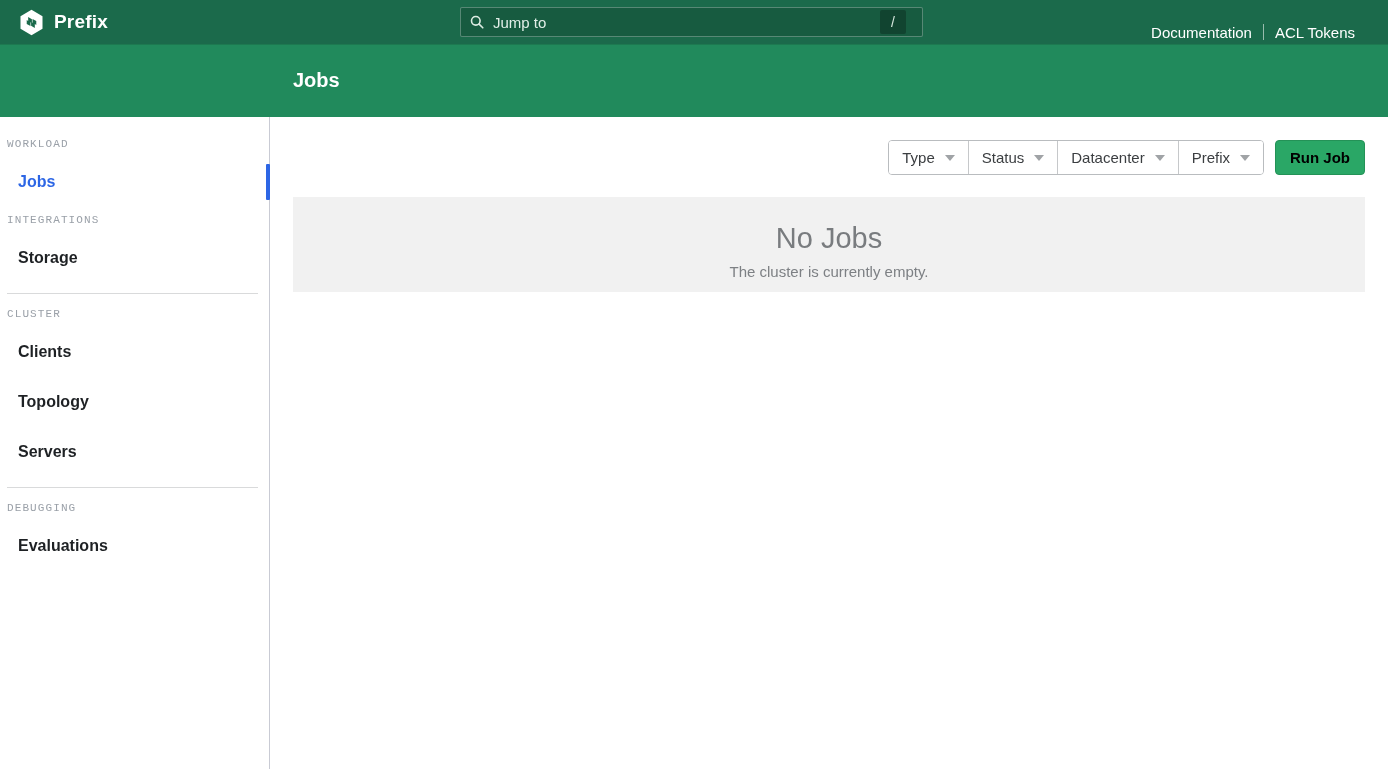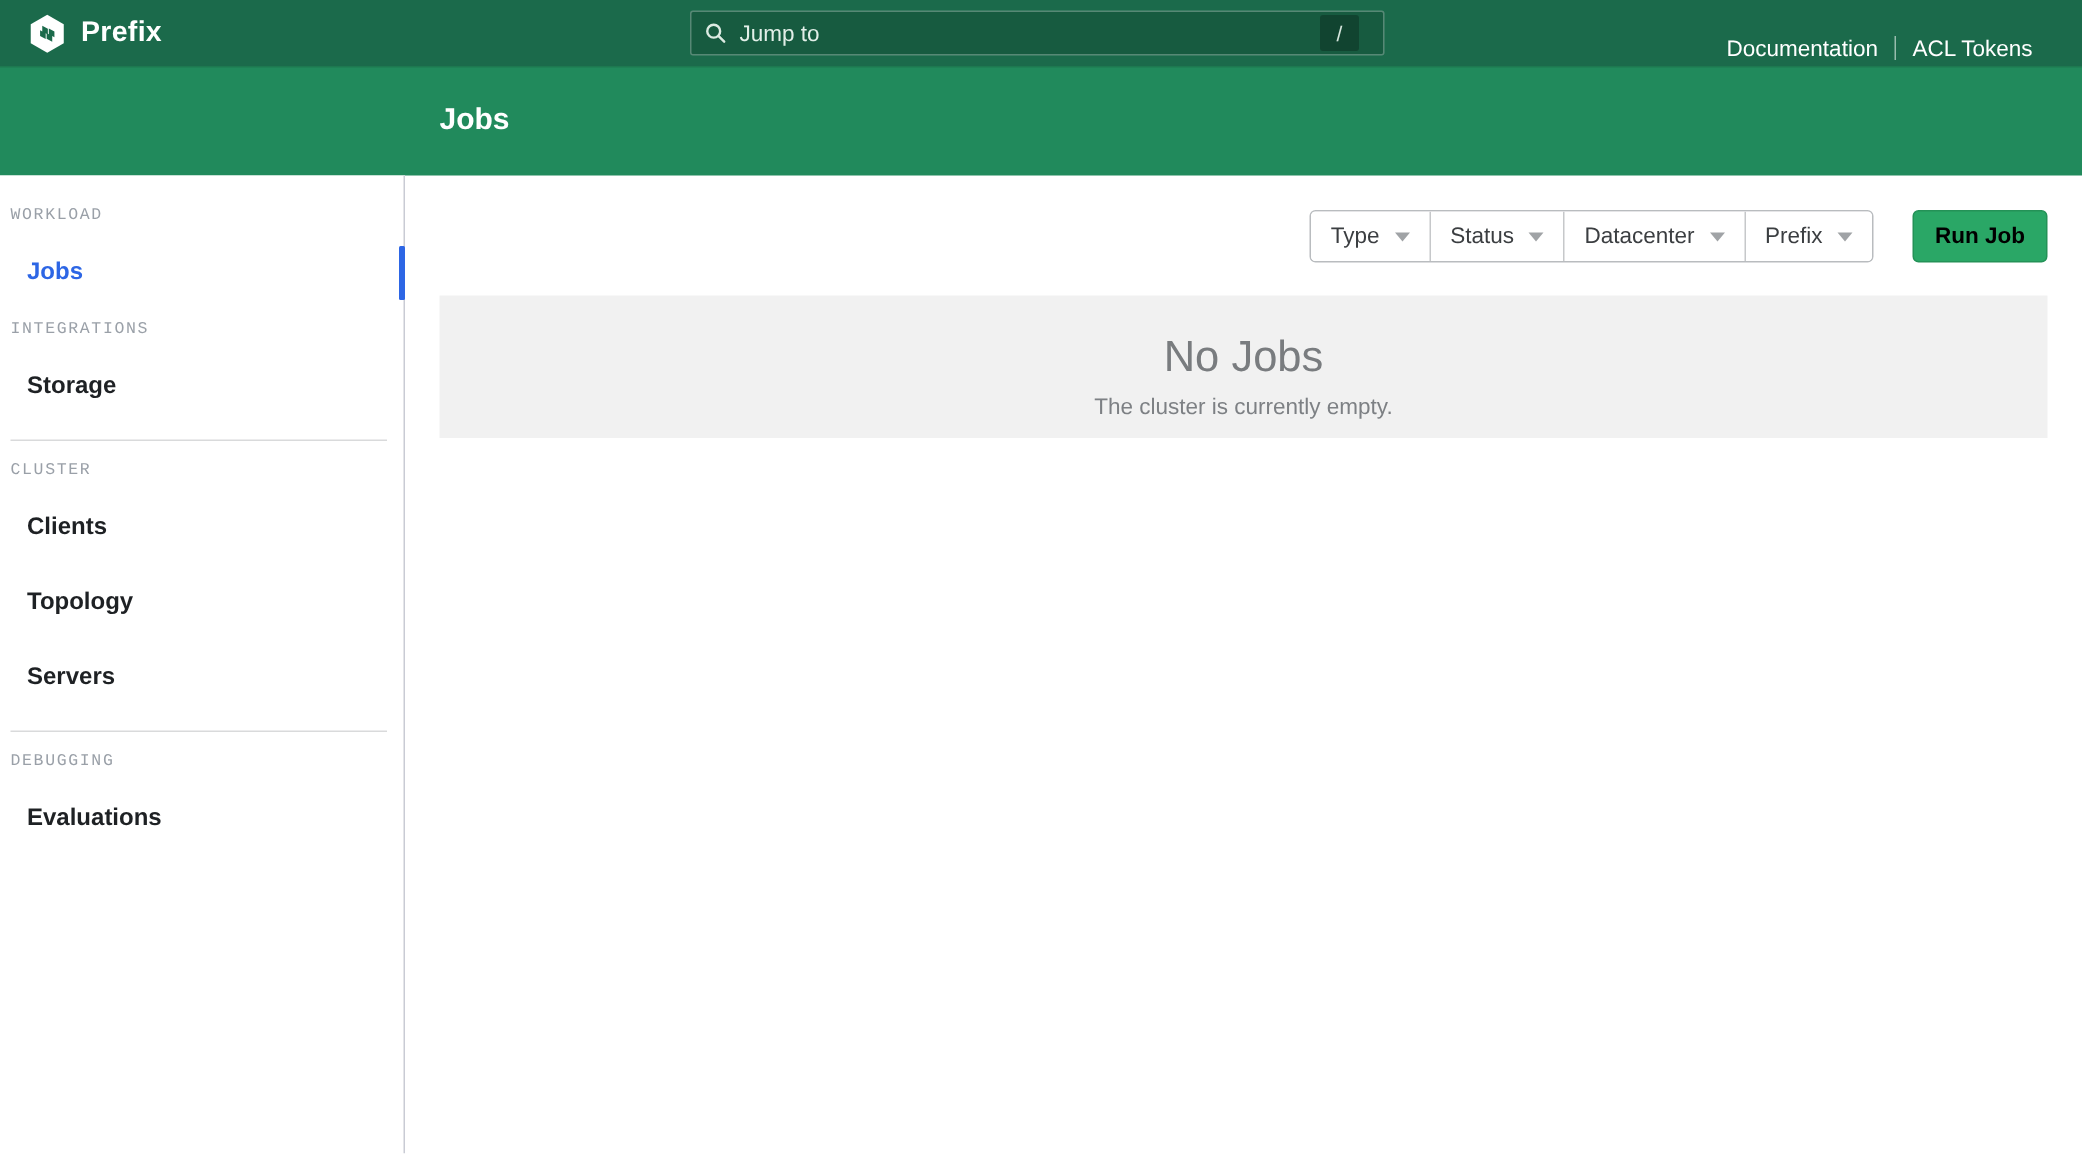--- a/index.html
+++ b/index.html
@@ -89,21 +89,21 @@
     position: absolute; right: -1px; top: 0; bottom: 0;
     width: 4px; background: #2d66e5; border-radius: 1px;
   }
   .divider {
     border: none; border-top: 1px solid #d9dadb;
     margin: 17px 11px 0 7px;
   }
 
   
   .content { flex: 1; padding: 23px; }
-  .toolbar { display: flex; justify-content: flex-end; align-items: center; gap: 26px; }
+  .toolbar { display: flex; justify-content: flex-end; align-items: center; gap: 11px; }
   .filter-group {
     display: flex;
     border: 1px solid #b9bcbf; border-radius: 4px;
     background: #fff; overflow: hidden;
   }
   .filter-btn {
     display: flex; align-items: center; gap: 10px;
     padding: 0 13px; height: 33px;
     background: #fff; border: none; border-left: 1px solid #c6c8ca;
     font-size: 15px; color: #3b3e41;

